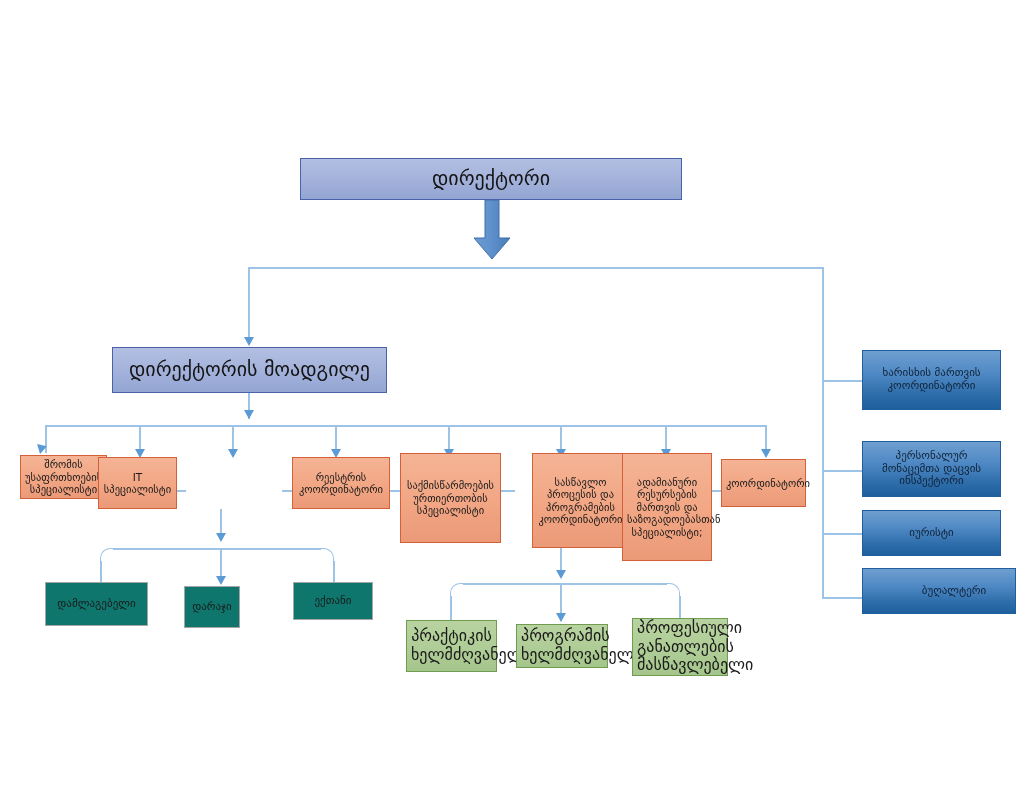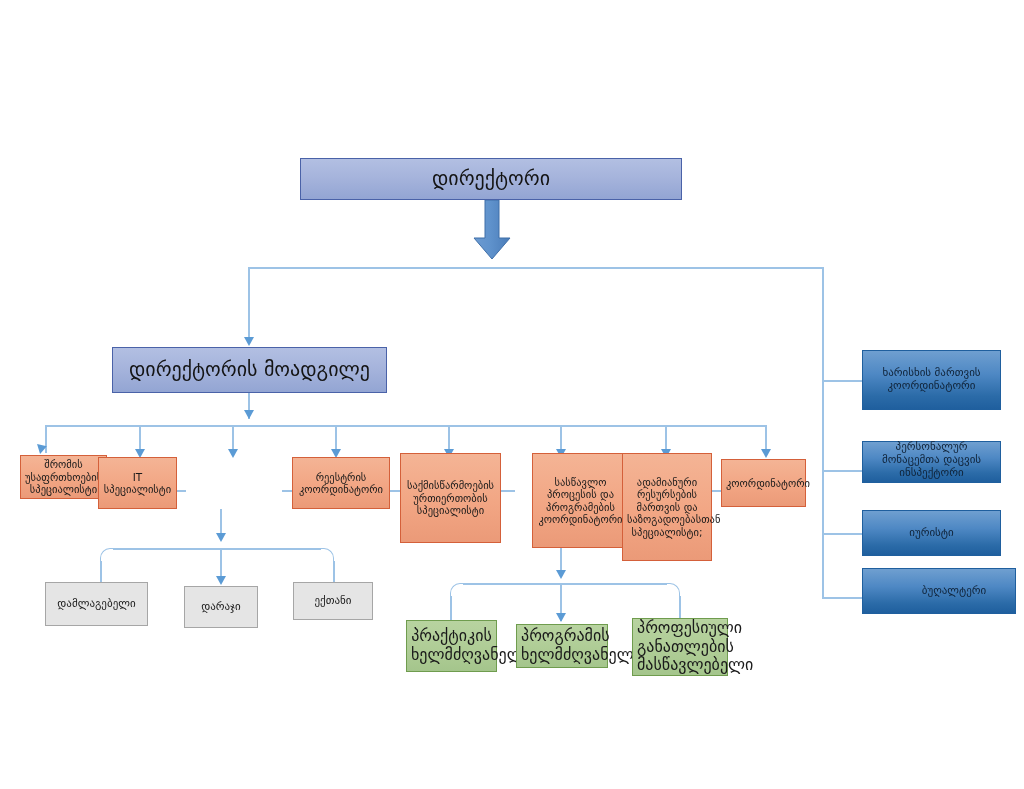--- a/index.html
+++ b/index.html
@@ -46,21 +46,21 @@
     color: #10243a;
   }
   
   .node.orange {
     background: linear-gradient(to bottom, #f4b495 0%, #f2a684 55%, #eb9a78 100%);
     border: 1px solid #d4603a;
     font-size: 10.5px;
   }
   
   .node.gray {
-    background: #e5e5e5;
+    background: #0f766e;
     border: 1px solid #a6a6a6;
     font-size: 11px;
   }
   
   .node.green {
     background: linear-gradient(to bottom, #b8d3a0 0%, #aecc95 60%, #a4c58c 100%);
     border: 1px solid #6f9c4e;
     font-size: 16px;
   }
 
@@ -128,21 +128,21 @@
   </div>
 
   <div class="conn h" style="left:822px; top:380px; width:41px;"></div>
   <div class="conn h" style="left:822px; top:470px; width:41px;"></div>
   <div class="conn h" style="left:822px; top:533px; width:41px;"></div>
   <div class="conn h" style="left:822px; top:597px; width:41px;"></div>
 
   <div class="node blue-grad" style="left:862px; top:350px; width:139px; height:60px;">
     <span>ხარისხის მართვის კოორდინატორი</span>
   </div>
-  <div class="node blue-grad" style="left:862px; top:441px; width:139px; height:42px;align-items:flex-end;">
+  <div class="node blue-grad" style="left:862px; top:441px; width:139px; height:56px;">
     <span>პერსონალურ მონაცემთა დაცვის ინსპექტორი</span>
   </div>
   <div class="node blue-grad" style="left:862px; top:510px; width:139px; height:46px;">
     <span>იურისტი</span>
   </div>
   <div class="node blue-grad" style="left:862px; top:568px; width:154px; height:46px;padding-left:34px;">
     <span>ბუღალტერი</span>
   </div>
 
   <div class="conn v" style="left:248px; top:393px; height:26px;"></div>
@@ -212,21 +212,21 @@
   <div class="conn h" style="left:113px; top:548px; width:208px;"></div>
 
   <div class="conn v" style="left:100px; top:561px; height:21px;"></div>
   <div class="conn v" style="left:220px; top:548px; height:34px;"></div>
   <div class="arrow-down" style="left:216px; top:576px;"></div>
   <div class="conn v" style="left:333px; top:561px; height:21px;"></div>
 
   <div class="node gray" style="left:45px; top:582px; width:103px; height:44px;">
     <span>დამლაგებელი</span>
   </div>
-  <div class="node gray" style="left:184px; top:586px; width:74px; height:42px;">
+  <div class="node gray" style="left:184px; top:586px; width:56px; height:42px;">
     <span>დარაჯი</span>
   </div>
   <div class="node gray" style="left:293px; top:582px; width:80px; height:38px;align-items:center;">
     <span>ექთანი</span>
   </div>
 
   <div class="conn v" style="left:560px; top:548px; height:28px;"></div>
   <div class="arrow-down" style="left:556px; top:570px;"></div>
 
   <div class="elbow tl" style="left:450px; top:583px; width:14px; height:14px;"></div>

